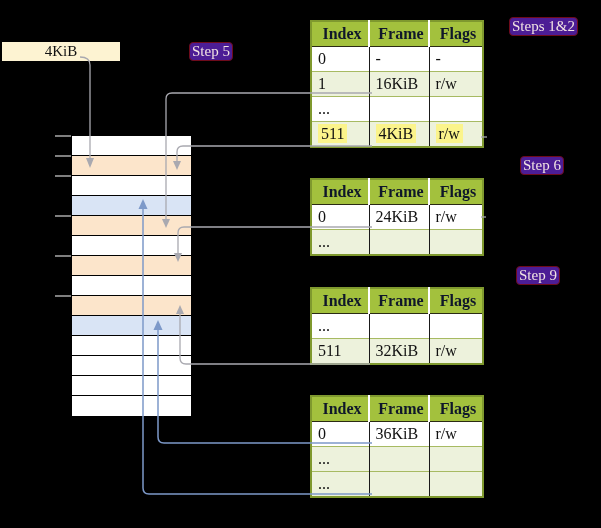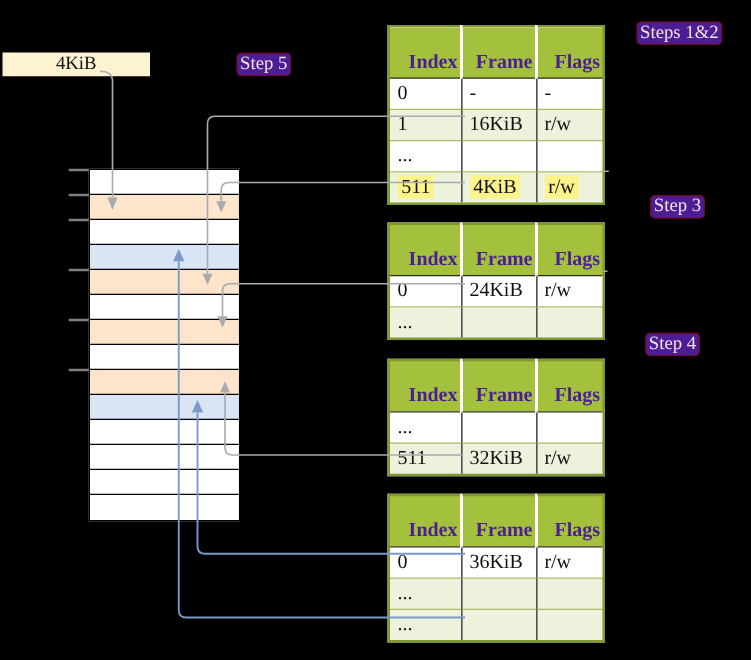--- a/index.html
+++ b/index.html
@@ -24,22 +24,22 @@
   .mrow:last-child{border-bottom:none;}
   .mrow.free{background:#ffffff;}
   .mrow.table{background:#fce5cb;}
   .mrow.data{background:#d9e4f5;}
   .tick{position:absolute;left:55px;width:16px;height:2px;background:#7f7f7f;}
 
   
   table.ptable{position:absolute;left:310px;width:172px;border-collapse:collapse;
                table-layout:fixed;border:2px solid #7f992e;background:#fff;
                font-family:inherit;font-size:16px;color:#111;}
-  table.ptable th{background:#a3c13d;color:#4c1d95;font-weight:bold;text-align:right;
-                  height:24px;padding:16px 2px 0 6px;border-left:2px solid #fff;
+  table.ptable th{background:#a3c13d;color:#0f172a;font-weight:bold;text-align:center;
+                  height:24px;padding:0 2px 0 6px;border-left:2px solid #fff;
                   border-bottom:1px solid #2a2a14;overflow:hidden;}
   table.ptable th:first-child{border-left:none;}
   table.ptable td{height:24px;padding:0 2px 0 6px;border-left:1px solid #1a1a1a;
                   border-top:1px solid #a7ba62;overflow:hidden;}
   table.ptable td:first-child{border-left:none;}
   table.ptable tbody tr:first-child td{border-top:none;}
   table.ptable tr.shaded td{background:#edf2dc;}
   .hl{background:#fbf48b;padding:1px 3px;}
 
   
@@ -47,22 +47,22 @@
 </style>
 </head>
 <body>
 
 <div id="stage">
 
   <div class="pbox">4KiB</div>
 
   <div class="badge step0">Step 5</div>
   <div class="badge steps12">Steps 1&amp;2</div>
-  <div class="badge step3">Step 3</div>
-  <div class="badge step4">Step 4</div>
+  <div class="badge step3">Step 6</div>
+  <div class="badge step4">Step 9</div>
 
   <div class="memcol">
       <div class="mrow free"></div>
       <div class="mrow table"></div>
       <div class="mrow free"></div>
       <div class="mrow data"></div>
       <div class="mrow table"></div>
       <div class="mrow free"></div>
       <div class="mrow table"></div>
       <div class="mrow free"></div>

